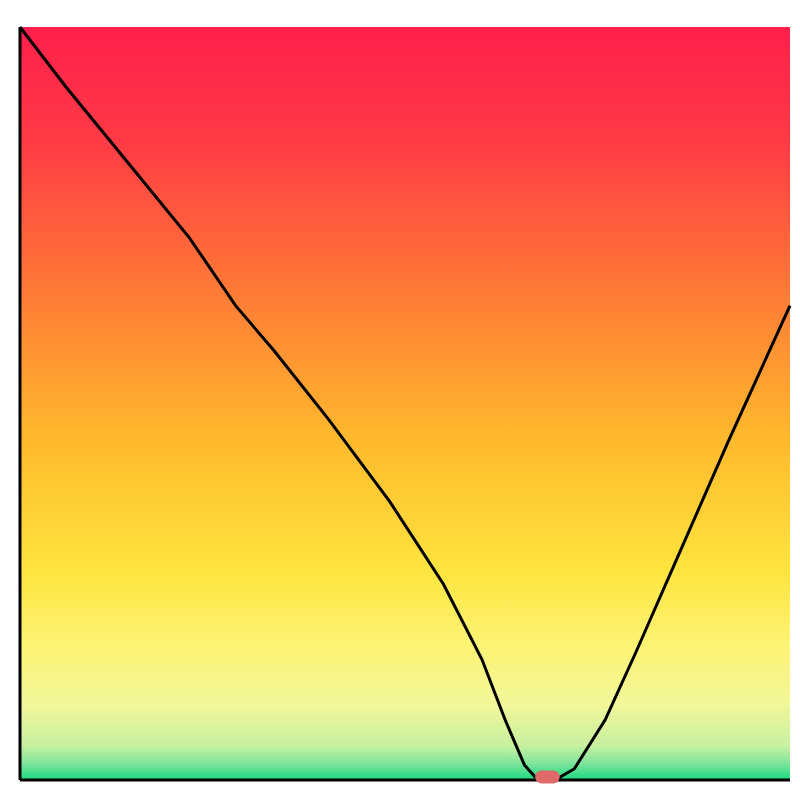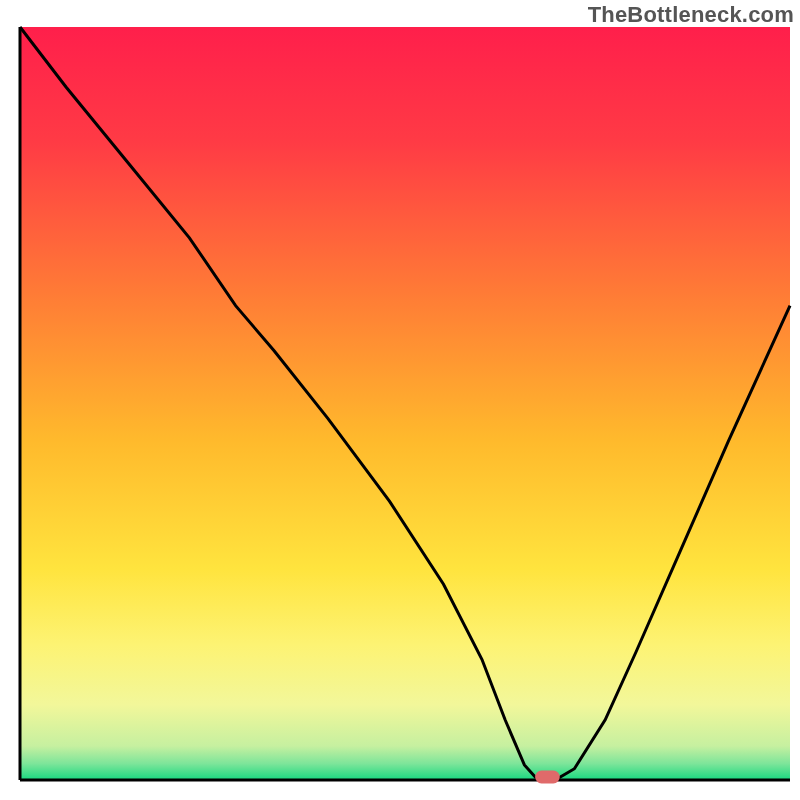--- a/index.html
+++ b/index.html
@@ -4,21 +4,20 @@
 <style>
   html,body{margin:0;padding:0;width:800px;height:800px;background:#fff;font-family:Arial,Helvetica,sans-serif}
   .canvas-wrap{position:relative;width:800px;height:800px}
   svg{display:block}
   .watermark{position:absolute;top:2px;right:6px;font-size:22px;font-weight:600;color:#555;letter-spacing:.2px}
 </style>
 </head>
 <body>
 <div class="canvas-wrap">
 
-  <span class="watermark">TheBottleneck.com</span>
 
   <svg id="chart-svg" width="800" height="800" viewBox="0 0 800 800">
     <defs>
       <linearGradient id="bg-grad" x1="0" y1="0" x2="0" y2="1">
           <stop offset="0.00%" stop-color="#ff1f4b"></stop>
           <stop offset="15.00%" stop-color="#ff3a45"></stop>
           <stop offset="35.00%" stop-color="#ff7a36"></stop>
           <stop offset="55.00%" stop-color="#ffba2c"></stop>
           <stop offset="72.00%" stop-color="#ffe43e"></stop>
           <stop offset="82.00%" stop-color="#fdf373"></stop>

